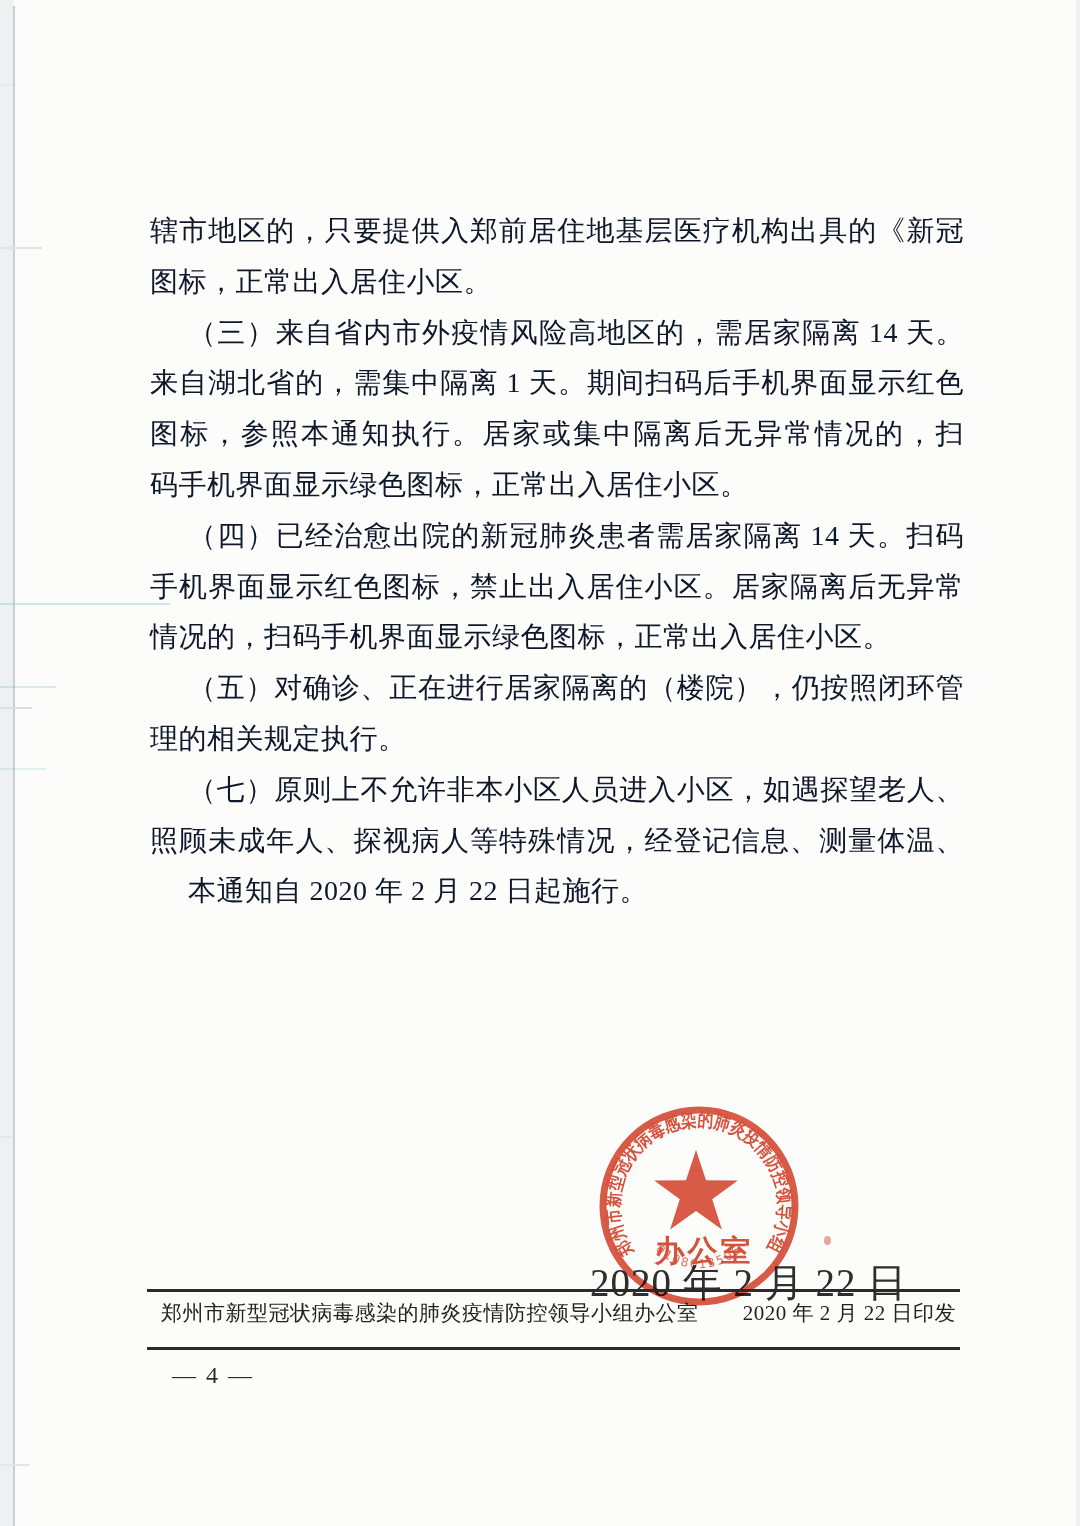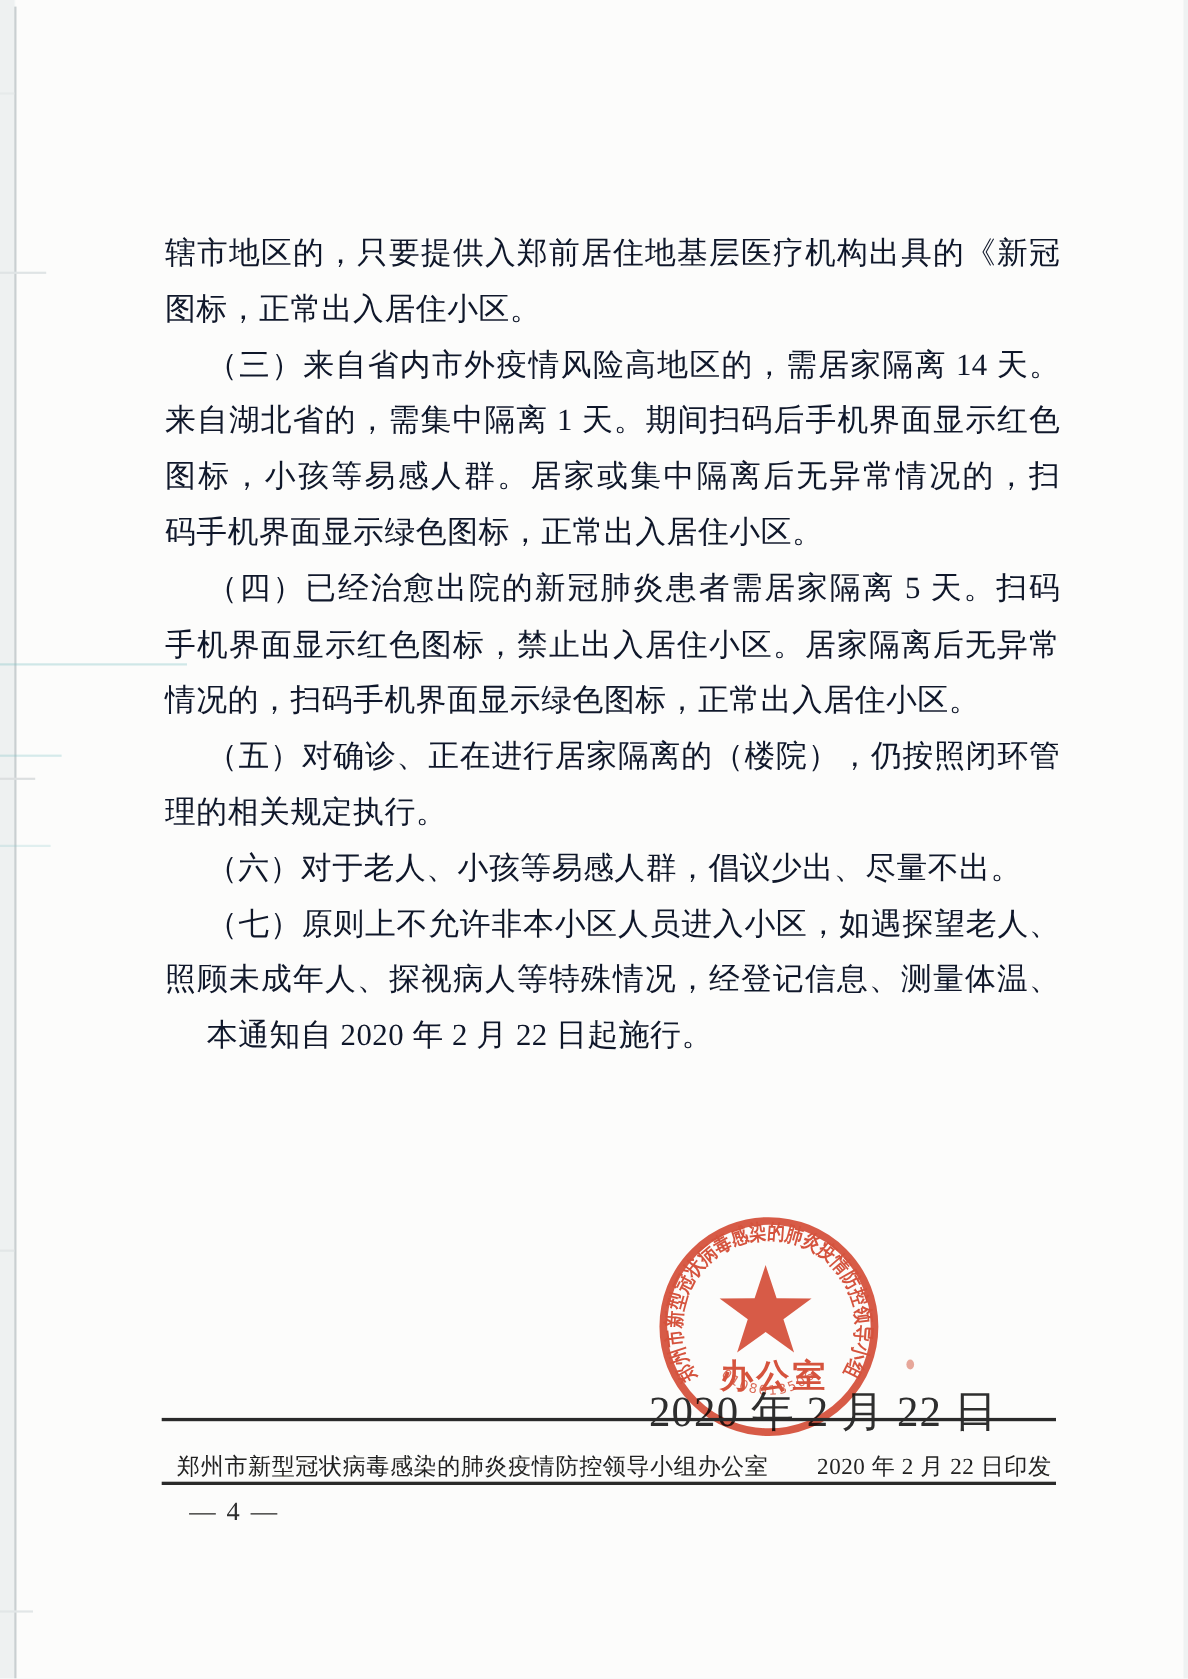--- a/index.html
+++ b/index.html
@@ -90,21 +90,21 @@
     width: 813px; height: 3px;
     background: #2a2a2a;
   }
   .footer-rule.top { top: 1289px; }
   .footer-rule.bottom { top: 1347px; }
   .footer-row {
     position: absolute;
     left: 147px; top: 1299px;
     width: 813px; height: 48px;
     display: flex;
-    align-items: flex-end;
+    align-items: flex-start;
     justify-content: space-between;
     padding: 0 4px 0 14px;
     font-size: 21px;
     color: #222;
     letter-spacing: 0.5px;
   }
   .page-number {
     position: absolute;
     left: 172px; top: 1362px;
     font-size: 24px;
@@ -127,28 +127,27 @@
 <div class="artifact" style="left:0;top:707px;width:32px;background:#dcdfe0;"></div>
 <div class="artifact" style="left:0;top:768px;width:46px;background:rgba(140,200,202,0.25);"></div>
 <div class="artifact" style="left:0;top:1136px;width:13px;background:#e2e6e7;"></div>
 <div class="artifact" style="left:0;top:1464px;width:30px;background:#e2e6e7;"></div>
 
 <div class="text-block" id="text-block">
     <div class="text-line justify">辖市地区的，只要提供入郑前居住地基层医疗机构出具的《新冠</div>
     <div class="text-line">图标，正常出入居住小区。</div>
     <div class="text-line indent justify">（三）来自省内市外疫情风险高地区的，需居家隔离 14 天。</div>
     <div class="text-line justify">来自湖北省的，需集中隔离 1 天。期间扫码后手机界面显示红色</div>
-    <div class="text-line justify">图标，小孩等易感人群。居家或集中隔离后无异常情况的，扫</div>
+    <div class="text-line justify">图标，参照本通知执行。居家或集中隔离后无异常情况的，扫</div>
     <div class="text-line">码手机界面显示绿色图标，正常出入居住小区。</div>
-    <div class="text-line indent justify">（四）已经治愈出院的新冠肺炎患者需居家隔离 5 天。扫码</div>
+    <div class="text-line indent justify">（四）已经治愈出院的新冠肺炎患者需居家隔离 14 天。扫码</div>
     <div class="text-line justify">手机界面显示红色图标，禁止出入居住小区。居家隔离后无异常</div>
     <div class="text-line">情况的，扫码手机界面显示绿色图标，正常出入居住小区。</div>
     <div class="text-line indent justify">（五）对确诊、正在进行居家隔离的（楼院），仍按照闭环管</div>
     <div class="text-line">理的相关规定执行。</div>
-    <div class="text-line indent">（六）对于老人、小孩等易感人群，倡议少出、尽量不出。</div>
     <div class="text-line indent justify">（七）原则上不允许非本小区人员进入小区，如遇探望老人、</div>
     <div class="text-line justify">照顾未成年人、探视病人等特殊情况，经登记信息、测量体温、</div>
     <div class="text-line indent">本通知自 2020 年 2 月 22 日起施行。</div>
   </div>
 
 <div class="issue-date">2020 年 2 月 22 日</div>
 
 <svg class="stamp" viewBox="0 0 230 230">
   <defs>
     <path id="ringPath" d="M 49.5 160.9 A 80 80 0 1 1 180.5 160.9" fill="none"></path>

